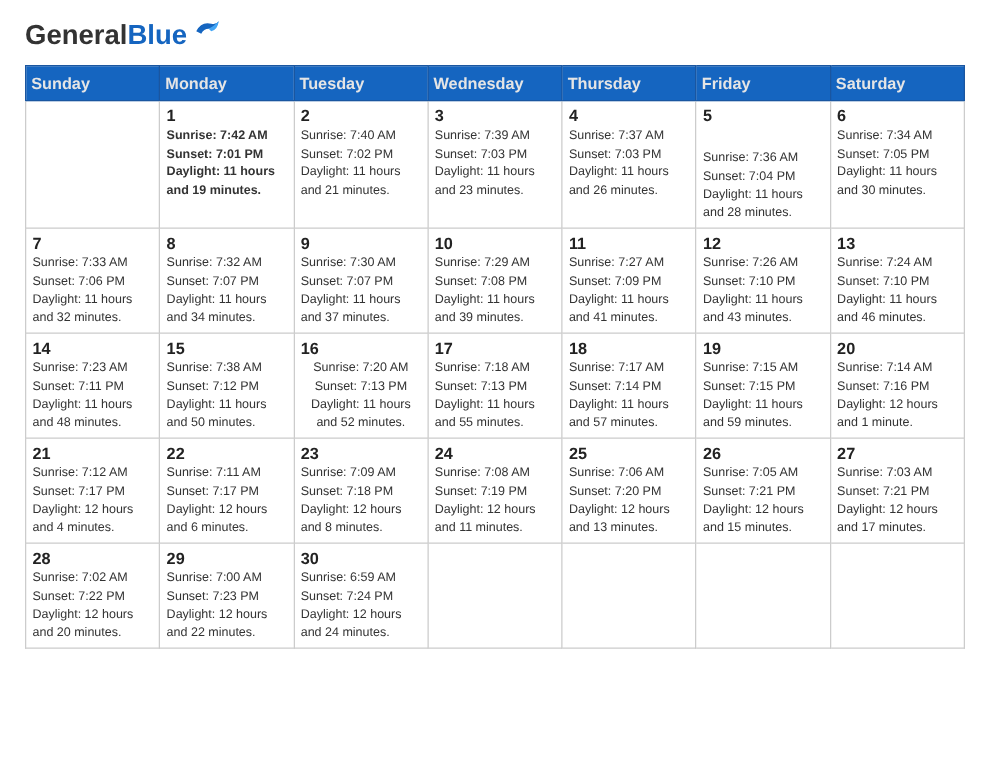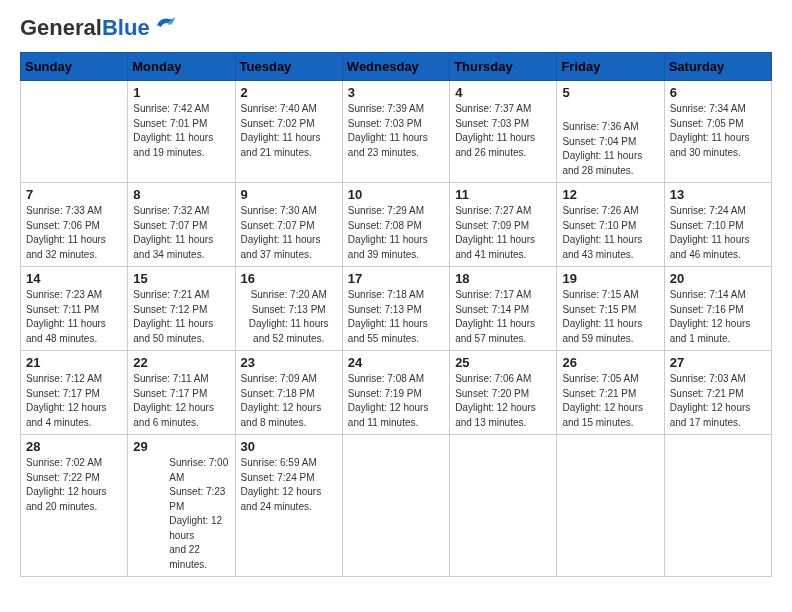--- a/index.html
+++ b/index.html
@@ -49,21 +49,21 @@
       color: #444;
       margin-top: 2px;
     }
     .calendar {
       width: 100%;
       border-collapse: collapse;
       border: 1px solid #bbb;
     }
     .calendar th {
       background-color: #1565C0;
-      color: #000000;
+      color: #e5e5e5;
       font-size: 13px;
       font-weight: bold;
       padding: 6px 4px;
       text-align: left;
       border: 1px solid #1a56a0;
     }
     .calendar td {
       border: 1px solid #ccc;
       vertical-align: top;
       padding: 4px 5px;
@@ -119,21 +119,21 @@
           <th>Thursday</th>
           <th>Friday</th>
           <th>Saturday</th>
         </tr>
     </thead>
     <tbody id="calendar-body">
     <tr>
           <td class="empty-cell"></td>
           <td>
             <span class="day-num">1</span>
-            <div class="day-info" style="white-space: pre-line;">Sunrise: 7:42 AM
+            <div class="day-info" style="white-space: pre-line; font-weight: bold;">Sunrise: 7:42 AM
 Sunset: 7:01 PM
 Daylight: 11 hours
 and 19 minutes.</div>
           </td>
           <td>
             <span class="day-num">2</span>
             <div class="day-info" style="white-space: pre-line;">Sunrise: 7:40 AM
 Sunset: 7:02 PM
 Daylight: 11 hours
 and 21 minutes.</div>
@@ -221,21 +221,21 @@
         <tr>
           <td>
             <span class="day-num">14</span>
             <div class="day-info" style="white-space: pre-line;">Sunrise: 7:23 AM
 Sunset: 7:11 PM
 Daylight: 11 hours
 and 48 minutes.</div>
           </td>
           <td>
             <span class="day-num">15</span>
-            <div class="day-info" style="white-space: pre-line;">Sunrise: 7:21 AM
+            <div class="day-info" style="white-space: pre-line;">Sunrise: 7:38 AM
 Sunset: 7:12 PM
 Daylight: 11 hours
 and 50 minutes.</div>
           </td>
           <td>
             <span class="day-num">16</span>
             <div class="day-info" style="white-space: pre-line; text-align: center;">Sunrise: 7:20 AM
 Sunset: 7:13 PM
 Daylight: 11 hours
 and 52 minutes.</div>
@@ -323,21 +323,21 @@
         <tr>
           <td>
             <span class="day-num">28</span>
             <div class="day-info" style="white-space: pre-line;">Sunrise: 7:02 AM
 Sunset: 7:22 PM
 Daylight: 12 hours
 and 20 minutes.</div>
           </td>
           <td>
             <span class="day-num">29</span>
-            <div class="day-info" style="white-space: pre-line; margin-left: 36px;">Sunrise: 7:00 AM
+            <div class="day-info" style="white-space: pre-line;">Sunrise: 7:00 AM
 Sunset: 7:23 PM
 Daylight: 12 hours
 and 22 minutes.</div>
           </td>
           <td>
             <span class="day-num">30</span>
             <div class="day-info" style="white-space: pre-line;">Sunrise: 6:59 AM
 Sunset: 7:24 PM
 Daylight: 12 hours
 and 24 minutes.</div>

